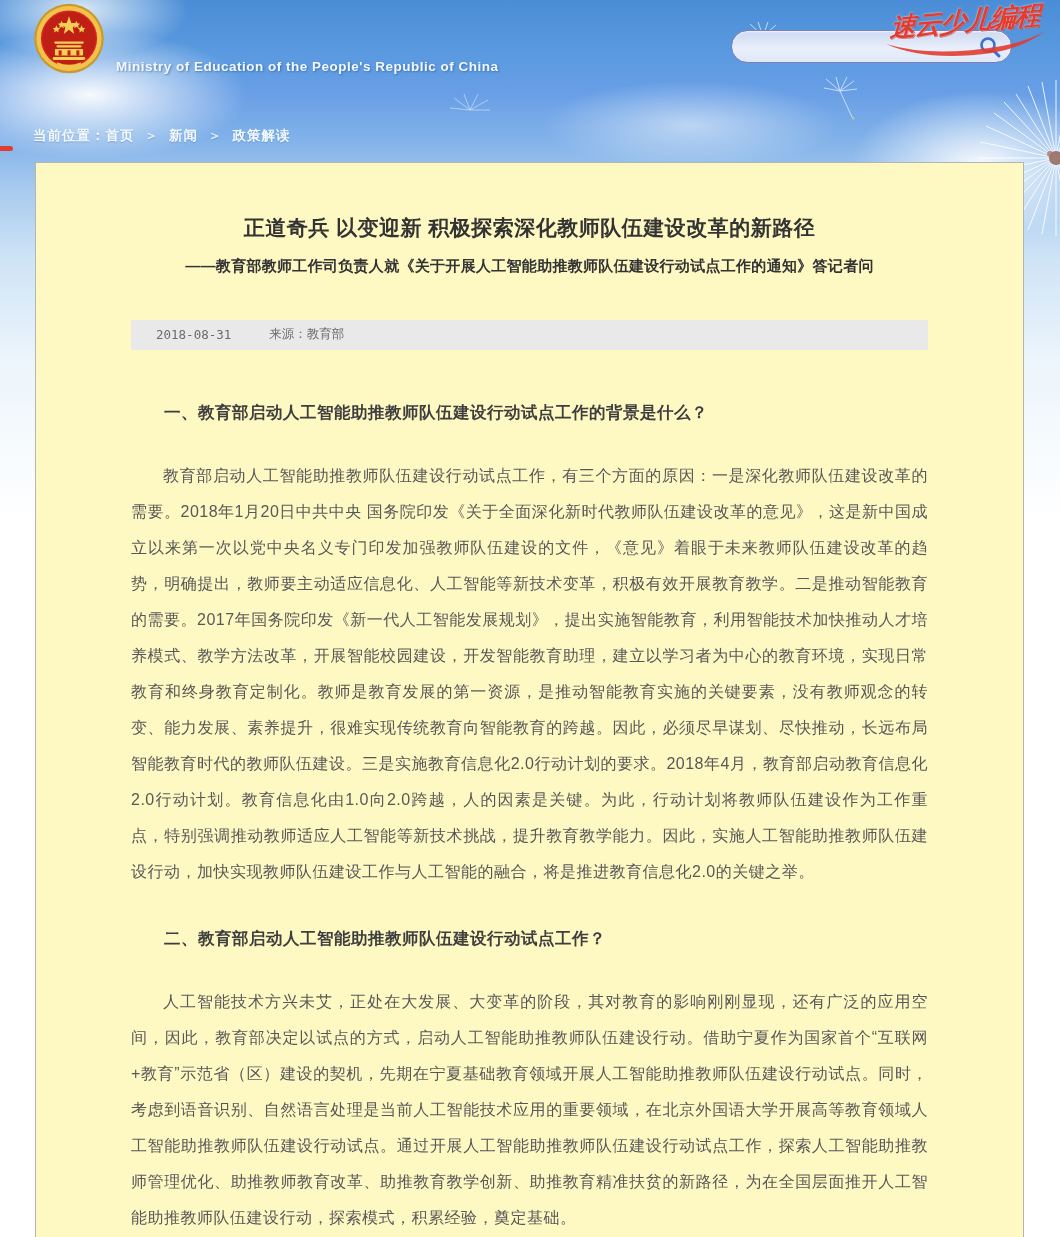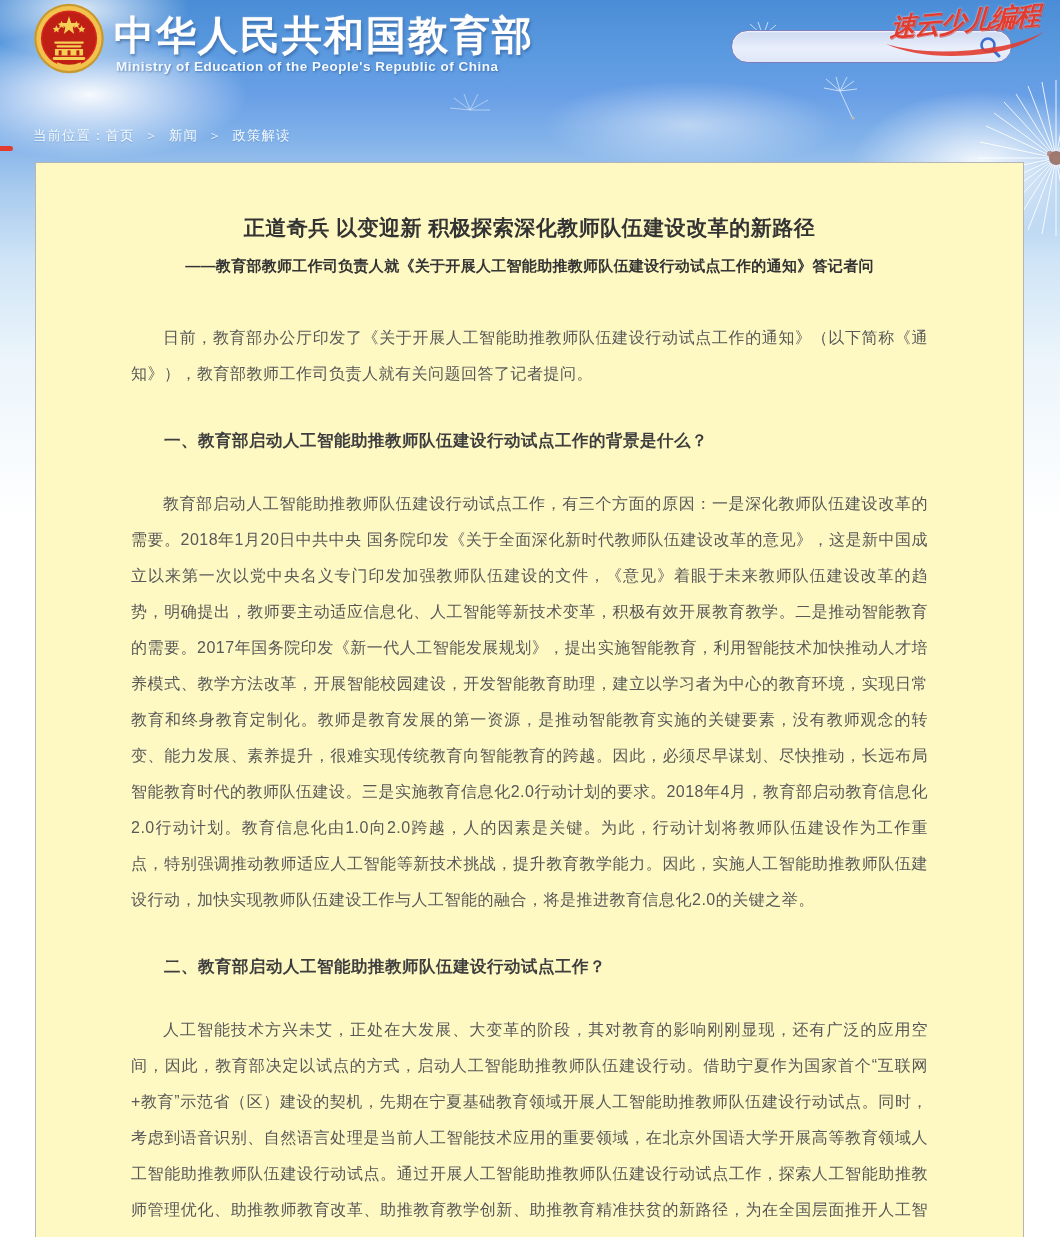--- a/index.html
+++ b/index.html
@@ -75,20 +75,21 @@
     background:#e23c30; border-radius:0 3px 3px 0;
   }
   
   .dandelion { position:absolute; right:-28px; top:58px; pointer-events:none; }
   .seed { position:absolute; pointer-events:none; opacity:.75; }
   
   .breadcrumb {
     position:absolute; left:33px; top:127px;
     font-size:13.5px; color:#f4fafe; letter-spacing:1px;
     text-shadow:0 1px 1px rgba(60,110,160,.35);
+    font-weight:bold;
   }
   .breadcrumb a { color:#f4fafe; text-decoration:none; cursor:pointer; }
   .breadcrumb .sep { margin:0 10px; color:#e8f3fb; }
   
   .panel {
     position:absolute; left:35px; top:162px; width:989px; height:1075px;
     background:#fef9c3; border:1px solid #b5b5b5; border-bottom:none;
   }
   .article { padding:50px 95px 0 95px; }
   .art-title {
@@ -212,21 +213,20 @@
     <rect x="30" y="52" width="40" height="3" rx="1.5" fill="#f6cf55"></rect>
     <rect x="33" y="57" width="34" height="3" rx="1.5" fill="#f6cf55"></rect>
     <rect x="31" y="62" width="38" height="9" rx="1" fill="#f6cf55"></rect>
     <rect x="36" y="64" width="4" height="7" fill="#c01f16"></rect>
     <rect x="48" y="64" width="4" height="7" fill="#c01f16"></rect>
     <rect x="60" y="64" width="4" height="7" fill="#c01f16"></rect>
     <rect x="28" y="73" width="44" height="4" rx="2" fill="#f6cf55"></rect>
     <path d="M34,84 Q50,92 66,84 L66,80 Q50,87 34,80 Z" fill="#f2c24d"></path>
   </svg>
 
-  <div class="site-title">中华人民共和国教育部</div>
   <div class="site-sub">Ministry of Education of the People's Republic of China</div>
 
   <div class="search-box">
     <input class="search-input" type="text" value="" style="">
     <button class="search-btn" title="">
       <svg width="24" height="24" viewBox="0 0 24 24">
         <circle cx="10" cy="10" r="6.5" fill="none" stroke="#3b6ed1" stroke-width="2.6"></circle>
         <line x1="15" y1="15" x2="21" y2="21" stroke="#3b6ed1" stroke-width="3" stroke-linecap="round"></line>
       </svg>
     </button>
@@ -243,22 +243,25 @@
   <div class="breadcrumb">
     <span>当前位置：</span><a>首页</a><span class="sep">＞</span><a>新闻</a><span class="sep">＞</span><a>政策解读</a>
   </div>
 </div>
 
 <div class="panel">
   <div class="article">
     <div class="art-title">正道奇兵 以变迎新 积极探索深化教师队伍建设改革的新路径</div>
     <div class="art-subtitle">——教育部教师工作司负责人就《关于开展人工智能助推教师队伍建设行动试点工作的通知》答记者问</div>
 
+    <div class="meta-bar">
+      <span>2018-08-31</span>
+      <span class="src">来源：教育部</span>
+    </div>
 
     <div class="body-text">
-      <p>日前，教育部办公厅印发了《关于开展人工智能助推教师队伍建设行动试点工作的通知》（以下简称《通知》），教育部教师工作司负责人就有关问题回答了记者提问。</p>
       <h3>一、教育部启动人工智能助推教师队伍建设行动试点工作的背景是什么？</h3>
       <p>教育部启动人工智能助推教师队伍建设行动试点工作，有三个方面的原因：一是深化教师队伍建设改革的需要。2018年1月20日中共中央 国务院印发《关于全面深化新时代教师队伍建设改革的意见》，这是新中国成立以来第一次以党中央名义专门印发加强教师队伍建设的文件，《意见》着眼于未来教师队伍建设改革的趋势，明确提出，教师要主动适应信息化、人工智能等新技术变革，积极有效开展教育教学。二是推动智能教育的需要。2017年国务院印发《新一代人工智能发展规划》，提出实施智能教育，利用智能技术加快推动人才培养模式、教学方法改革，开展智能校园建设，开发智能教育助理，建立以学习者为中心的教育环境，实现日常教育和终身教育定制化。教师是教育发展的第一资源，是推动智能教育实施的关键要素，没有教师观念的转变、能力发展、素养提升，很难实现传统教育向智能教育的跨越。因此，必须尽早谋划、尽快推动，长远布局智能教育时代的教师队伍建设。三是实施教育信息化2.0行动计划的要求。2018年4月，教育部启动教育信息化2.0行动计划。教育信息化由1.0向2.0跨越，人的因素是关键。为此，行动计划将教师队伍建设作为工作重点，特别强调推动教师适应人工智能等新技术挑战，提升教育教学能力。因此，实施人工智能助推教师队伍建设行动，加快实现教师队伍建设工作与人工智能的融合，将是推进教育信息化2.0的关键之举。</p>
       <h3>二、教育部启动人工智能助推教师队伍建设行动试点工作？</h3>
       <p>人工智能技术方兴未艾，正处在大发展、大变革的阶段，其对教育的影响刚刚显现，还有广泛的应用空间，因此，教育部决定以试点的方式，启动人工智能助推教师队伍建设行动。借助宁夏作为国家首个“互联网+教育”示范省（区）建设的契机，先期在宁夏基础教育领域开展人工智能助推教师队伍建设行动试点。同时，考虑到语音识别、自然语言处理是当前人工智能技术应用的重要领域，在北京外国语大学开展高等教育领域人工智能助推教师队伍建设行动试点。通过开展人工智能助推教师队伍建设行动试点工作，探索人工智能助推教师管理优化、助推教师教育改革、助推教育教学创新、助推教育精准扶贫的新路径，为在全国层面推开人工智能助推教师队伍建设行动，探索模式，积累经验，奠定基础。</p>
     </div>
   </div>
 </div>
 
 </body></html>

